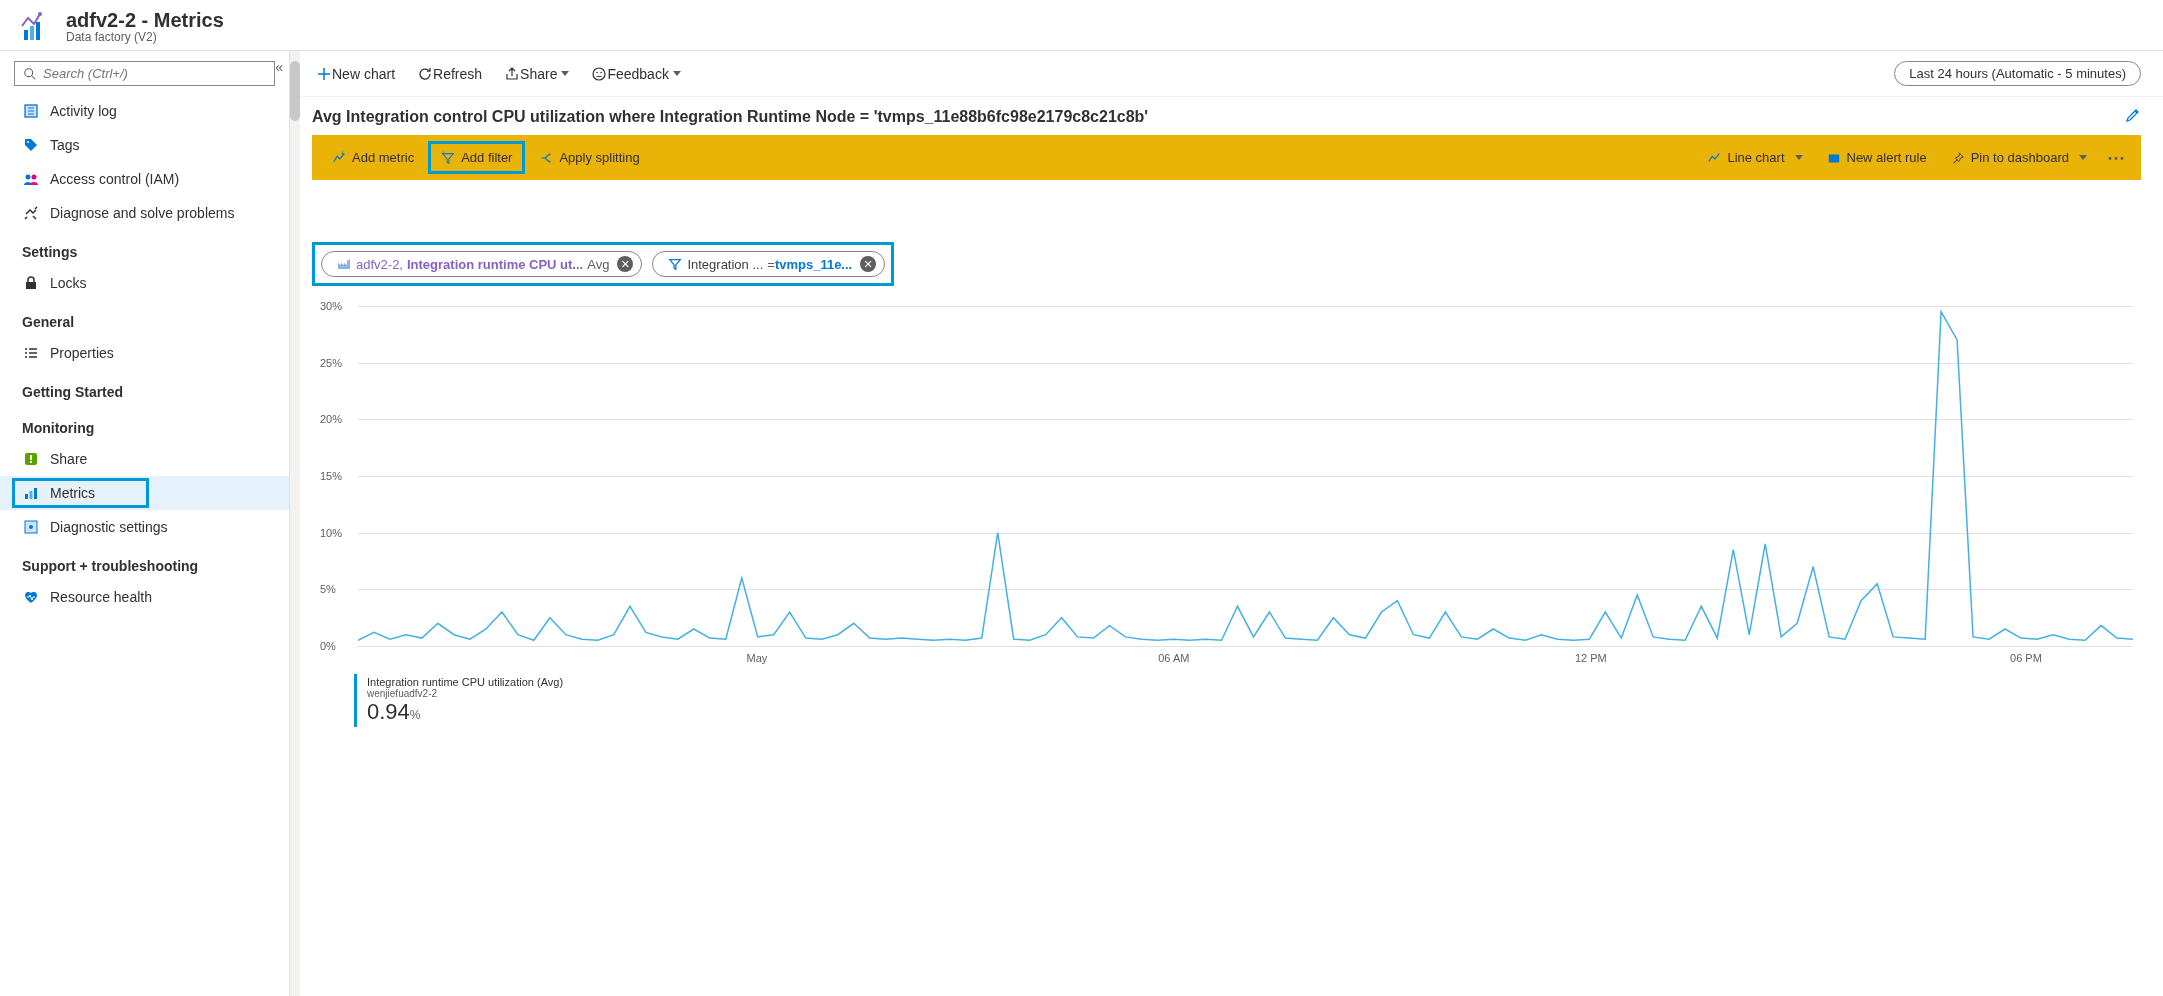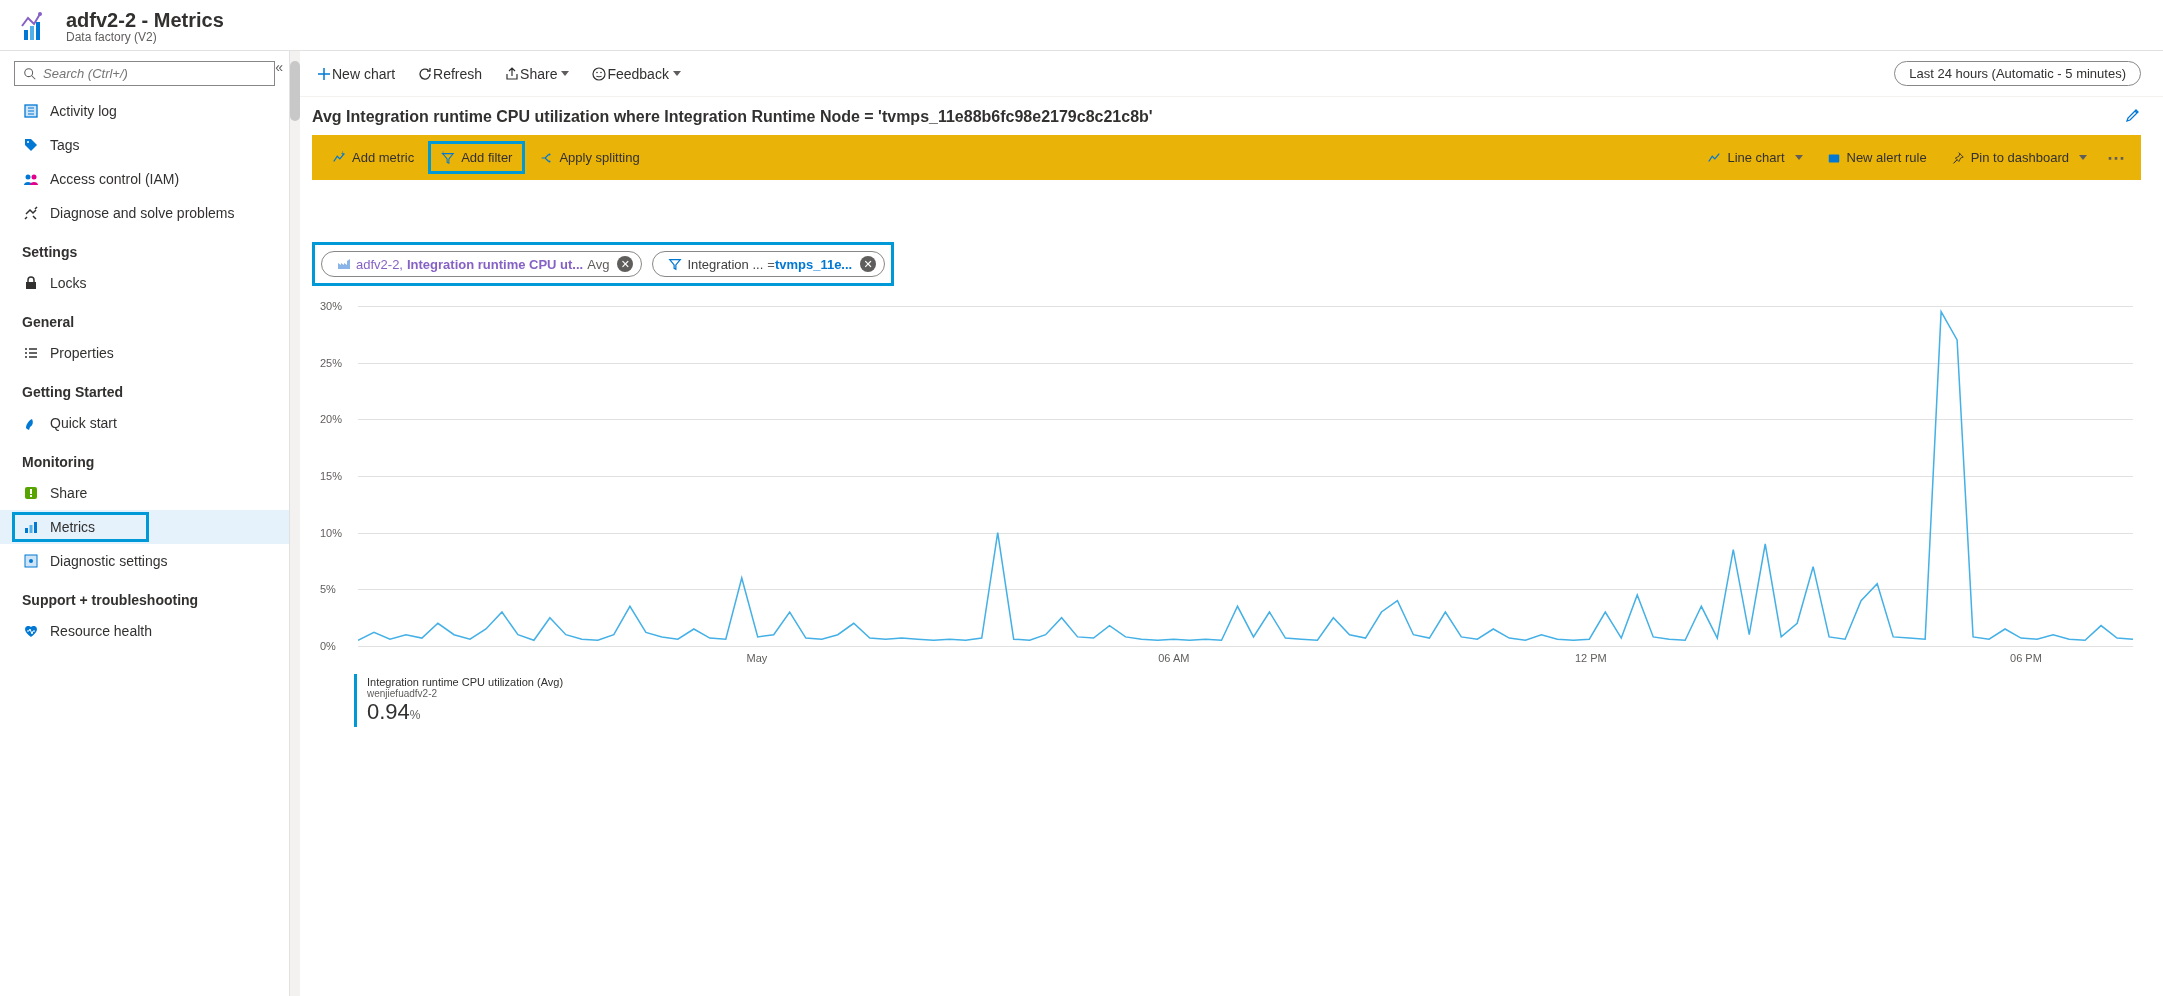--- a/index.html
+++ b/index.html
@@ -176,28 +176,20 @@
                 <line x1="6" y1="4" x2="14" y2="4" stroke="#323130" stroke-width="1.5"></line>
                 <circle cx="3" cy="8" r="1" fill="#323130"></circle>
                 <line x1="6" y1="8" x2="14" y2="8" stroke="#323130" stroke-width="1.5"></line>
                 <circle cx="3" cy="12" r="1" fill="#323130"></circle>
                 <line x1="6" y1="12" x2="14" y2="12" stroke="#323130" stroke-width="1.5"></line>
               </svg>
             </span>
             <span>Properties</span>
           </div>
           <div class="nav-header">Getting Started</div>
-          <div class="nav-item">
-            <span class="nav-icon">
-              <svg width="16" height="16" viewBox="0 0 16 16">
-                <path d="M3 13c0-3 2-7 6-9 2 4 0 7-2 8l-1 3-2-1-1-1z" fill="#0078d4"></path>
-              </svg>
-            </span>
-            <span>Quick start</span>
-          </div>
           <div class="nav-header">Monitoring</div>
           <div class="nav-item">
             <span class="nav-icon">
               <svg width="16" height="16" viewBox="0 0 16 16">
                 <rect x="2" y="2" width="12" height="12" rx="2" fill="#57a300"></rect>
                 <rect x="7" y="4" width="2" height="5" fill="#fff"></rect>
                 <rect x="7" y="10" width="2" height="2" fill="#fff"></rect>
               </svg>
             </span>
             <span>Share</span>
@@ -266,21 +258,21 @@
               <circle cx="6" cy="6.5" r="0.8" fill="#323130"></circle>
               <circle cx="10" cy="6.5" r="0.8" fill="#323130"></circle>
               <path d="M5.5 10c.8 1 4.2 1 5 0" stroke="#323130" stroke-width="1.2" fill="none"></path>
             </svg>
           <span>Feedback</span>
         </span>
         <span class="time-pill">Last 24 hours (Automatic - 5 minutes)</span>
       </div>
 
       <div class="chart-title-row">
-        <div class="chart-title">Avg Integration runtime CPU utilization where Integration Runtime Node = 'tvmps_11e88b6fc98e2179c8c21c8b'</div>
+        <div class="chart-title">Avg Integration control CPU utilization where Integration Runtime Node = 'tvmps_11e88b6fc98e2179c8c21c8b'</div>
         <span class="pencil">
           <svg width="16" height="16" viewBox="0 0 16 16">
               <path d="M2 14l1-3 8-8 2 2-8 8-3 1z M10 4l2 2" stroke="#0078d4" stroke-width="1.3" fill="none"></path>
             </svg>
         </span>
       </div>
 
       <div class="chart-toolbar">
         <span class="ctbtn">
           <svg width="14" height="14" viewBox="0 0 16 16">

